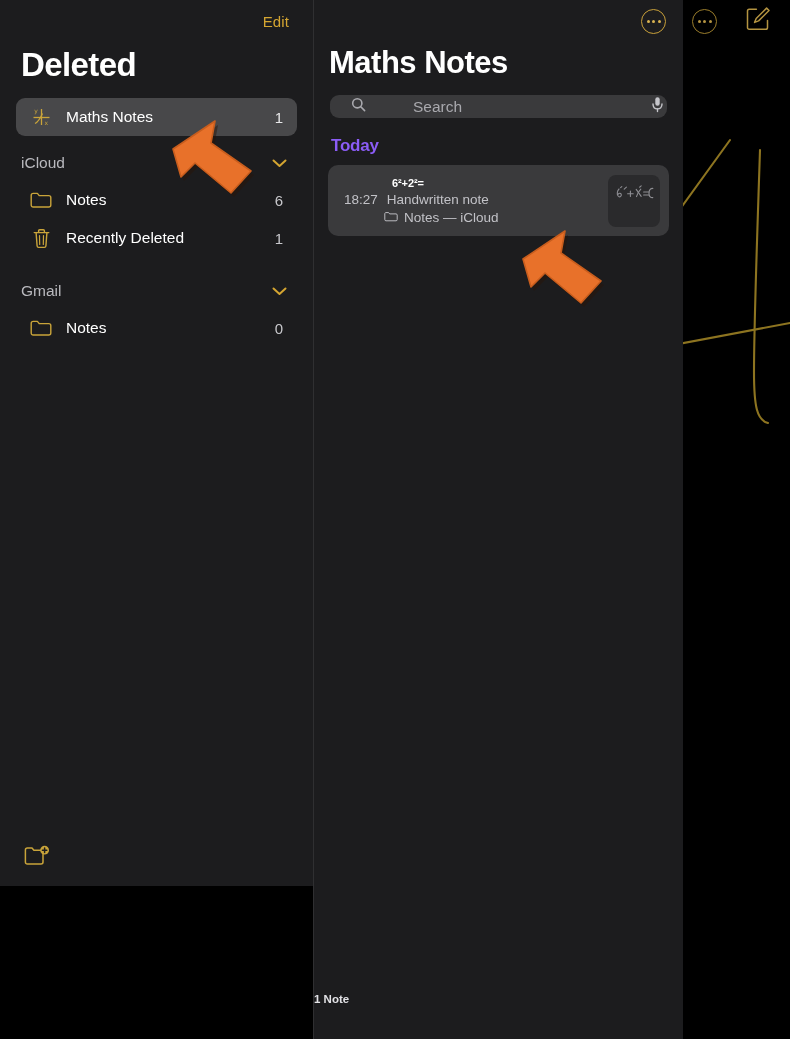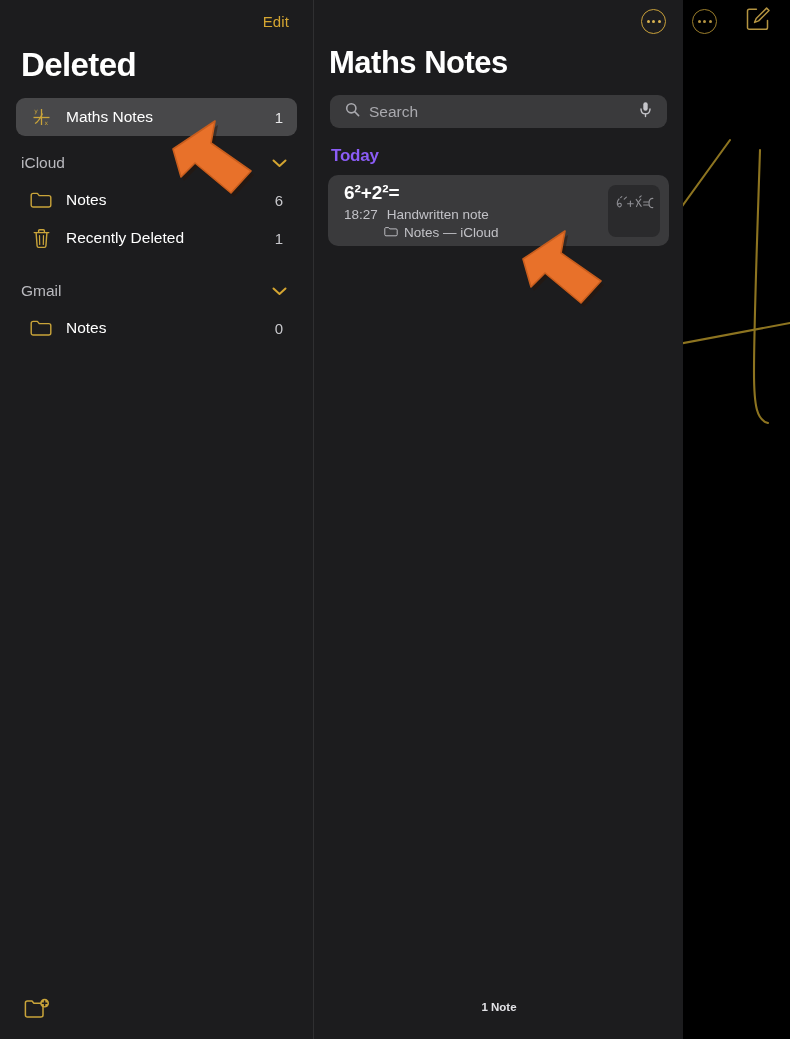--- a/index.html
+++ b/index.html
@@ -52,21 +52,21 @@
     left: 55px; top: 330px;
     width: 155px; height: 160px;
     border-radius: 50%;
     background: radial-gradient(circle at 50% 45%, rgba(70,90,130,0.085), rgba(40,55,85,0.02) 70%, transparent 80%);
   }
   .wm-dot { position: absolute; border-radius: 50%; background: rgba(140,40,20,0.30); }
 
   
   .sidebar {
     position: relative;
-    width: 313px; height: 1039px;
+    width: 313px; height: 886px;
     background: #1c1c1e;
     flex: 0 0 313px;
     z-index: 10;
   }
   .sb-topbar {
     height: 42px;
     display: flex;
     align-items: center;
     justify-content: flex-end;
     padding-right: 24px;
@@ -168,27 +168,28 @@
 
   .nl-title {
     color: #fff;
     font-size: 31px;
     font-weight: bold;
     letter-spacing: -0.5px;
     padding: 3px 0 0 15px;
   }
   .searchbar {
     margin: 14px 16px 0 16px;
-    height: 33px;
+    height: 23px;
     background: #3a3a3c;
     border-radius: 9px;
     display: flex;
     align-items: center;
-    padding: 0 15px;
+    padding: 0 21px;
     cursor: text;
+    gap: 38px;
   }
   .search-input {
     flex: 1;
     background: transparent;
     border: none;
     outline: none;
     color: #b5b5ba;
     font-size: 15.5px;
     font-family: "Liberation Sans", sans-serif;
     margin-left: 9px;
@@ -210,23 +211,24 @@
     border-radius: 10px;
     height: 71px;
     display: flex;
     align-items: center;
     padding: 0 9px 0 16px;
     cursor: pointer;
   }
   .nc-text { flex: 1; min-width: 0; }
   .nc-title {
     color: #fff;
-    font-size: 19px;
+    font-size: 11px;
     font-weight: bold;
     letter-spacing: -0.1px;
+    margin-left: 48px;
   }
   .nc-meta {
     display: flex;
     align-items: baseline;
     gap: 9px;
     margin-top: 3px;
     color: #c2c2c7;
     font-size: 13.5px;
   }
   .nc-folder {
@@ -241,25 +243,24 @@
   .nc-thumb {
     width: 52px; height: 52px;
     border-radius: 8px;
     background: #2a2a2c;
     flex: 0 0 52px;
     overflow: hidden;
   }
 
   .nl-bottom {
     position: absolute;
-    left: 0; bottom: 4px;
+    left: 0; bottom: 12px;
     width: 370px; height: 56px;
     display: flex;
     align-items: center;
-    justify-content: center;
   }
   .note-count { color: #e2e2e6; font-size: 11.5px; font-weight: bold; }
 
   
   .editor {
     position: relative;
     flex: 1;
     height: 1039px;
     background: #000;
     z-index: 10;

